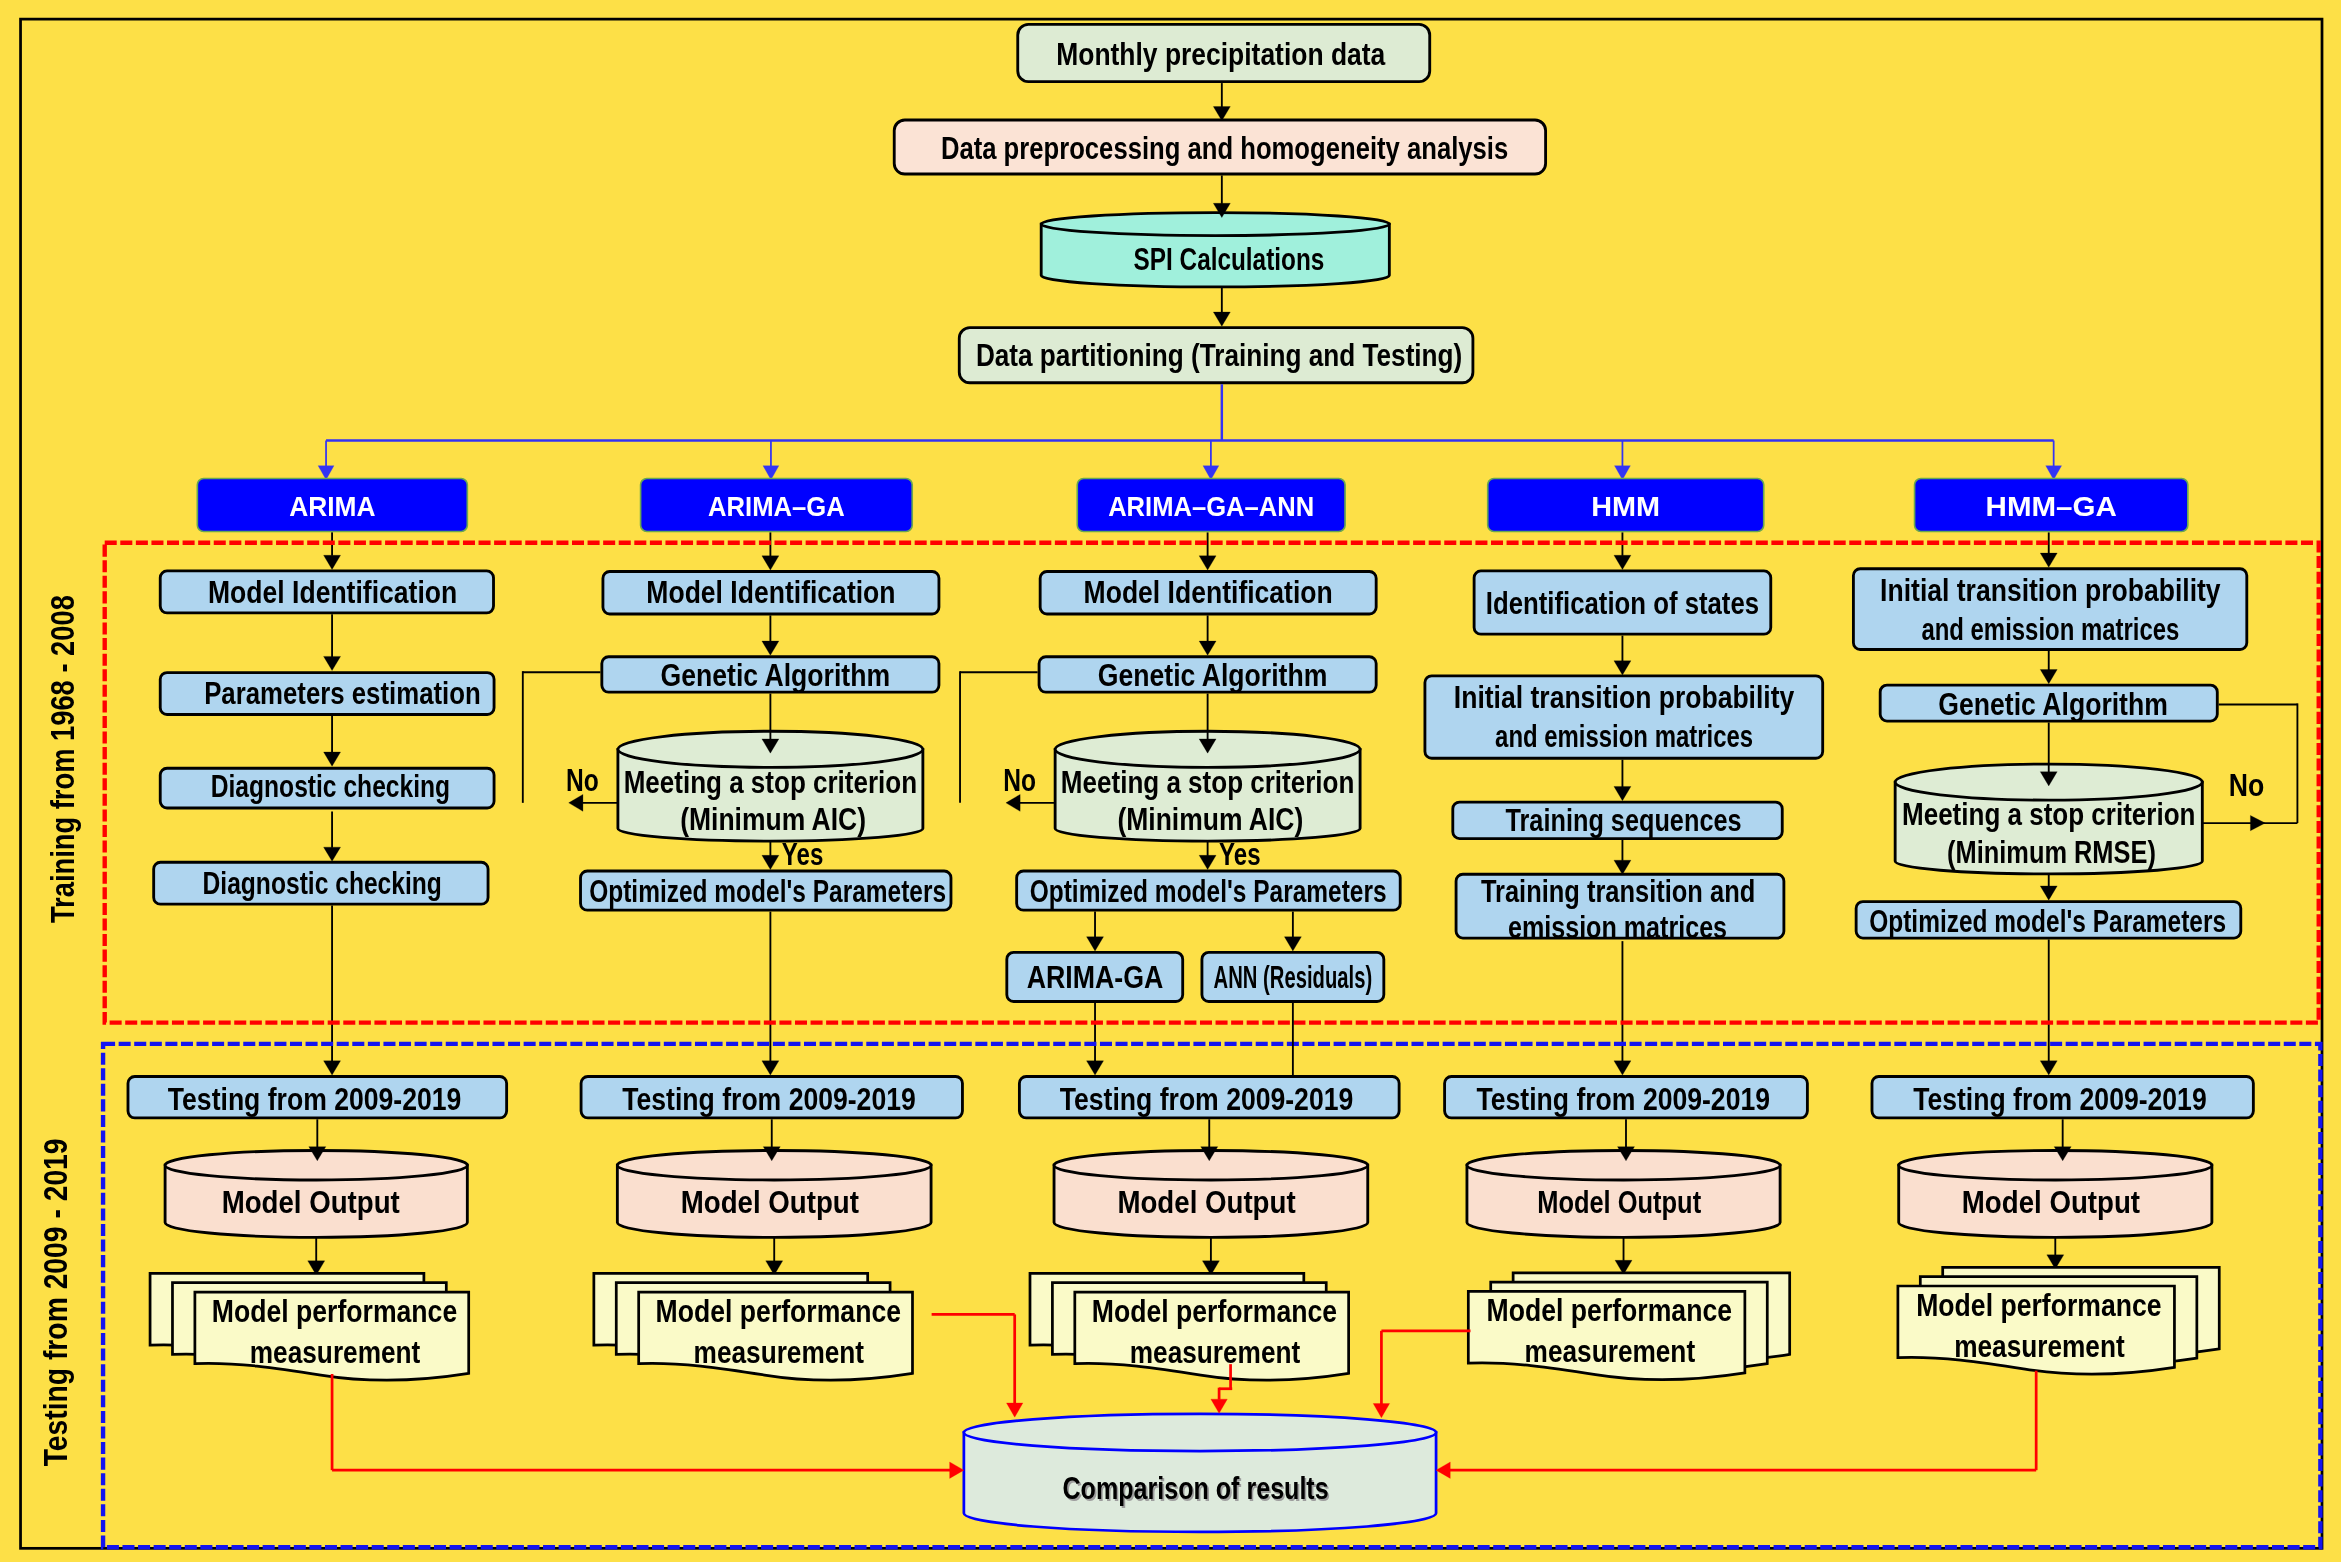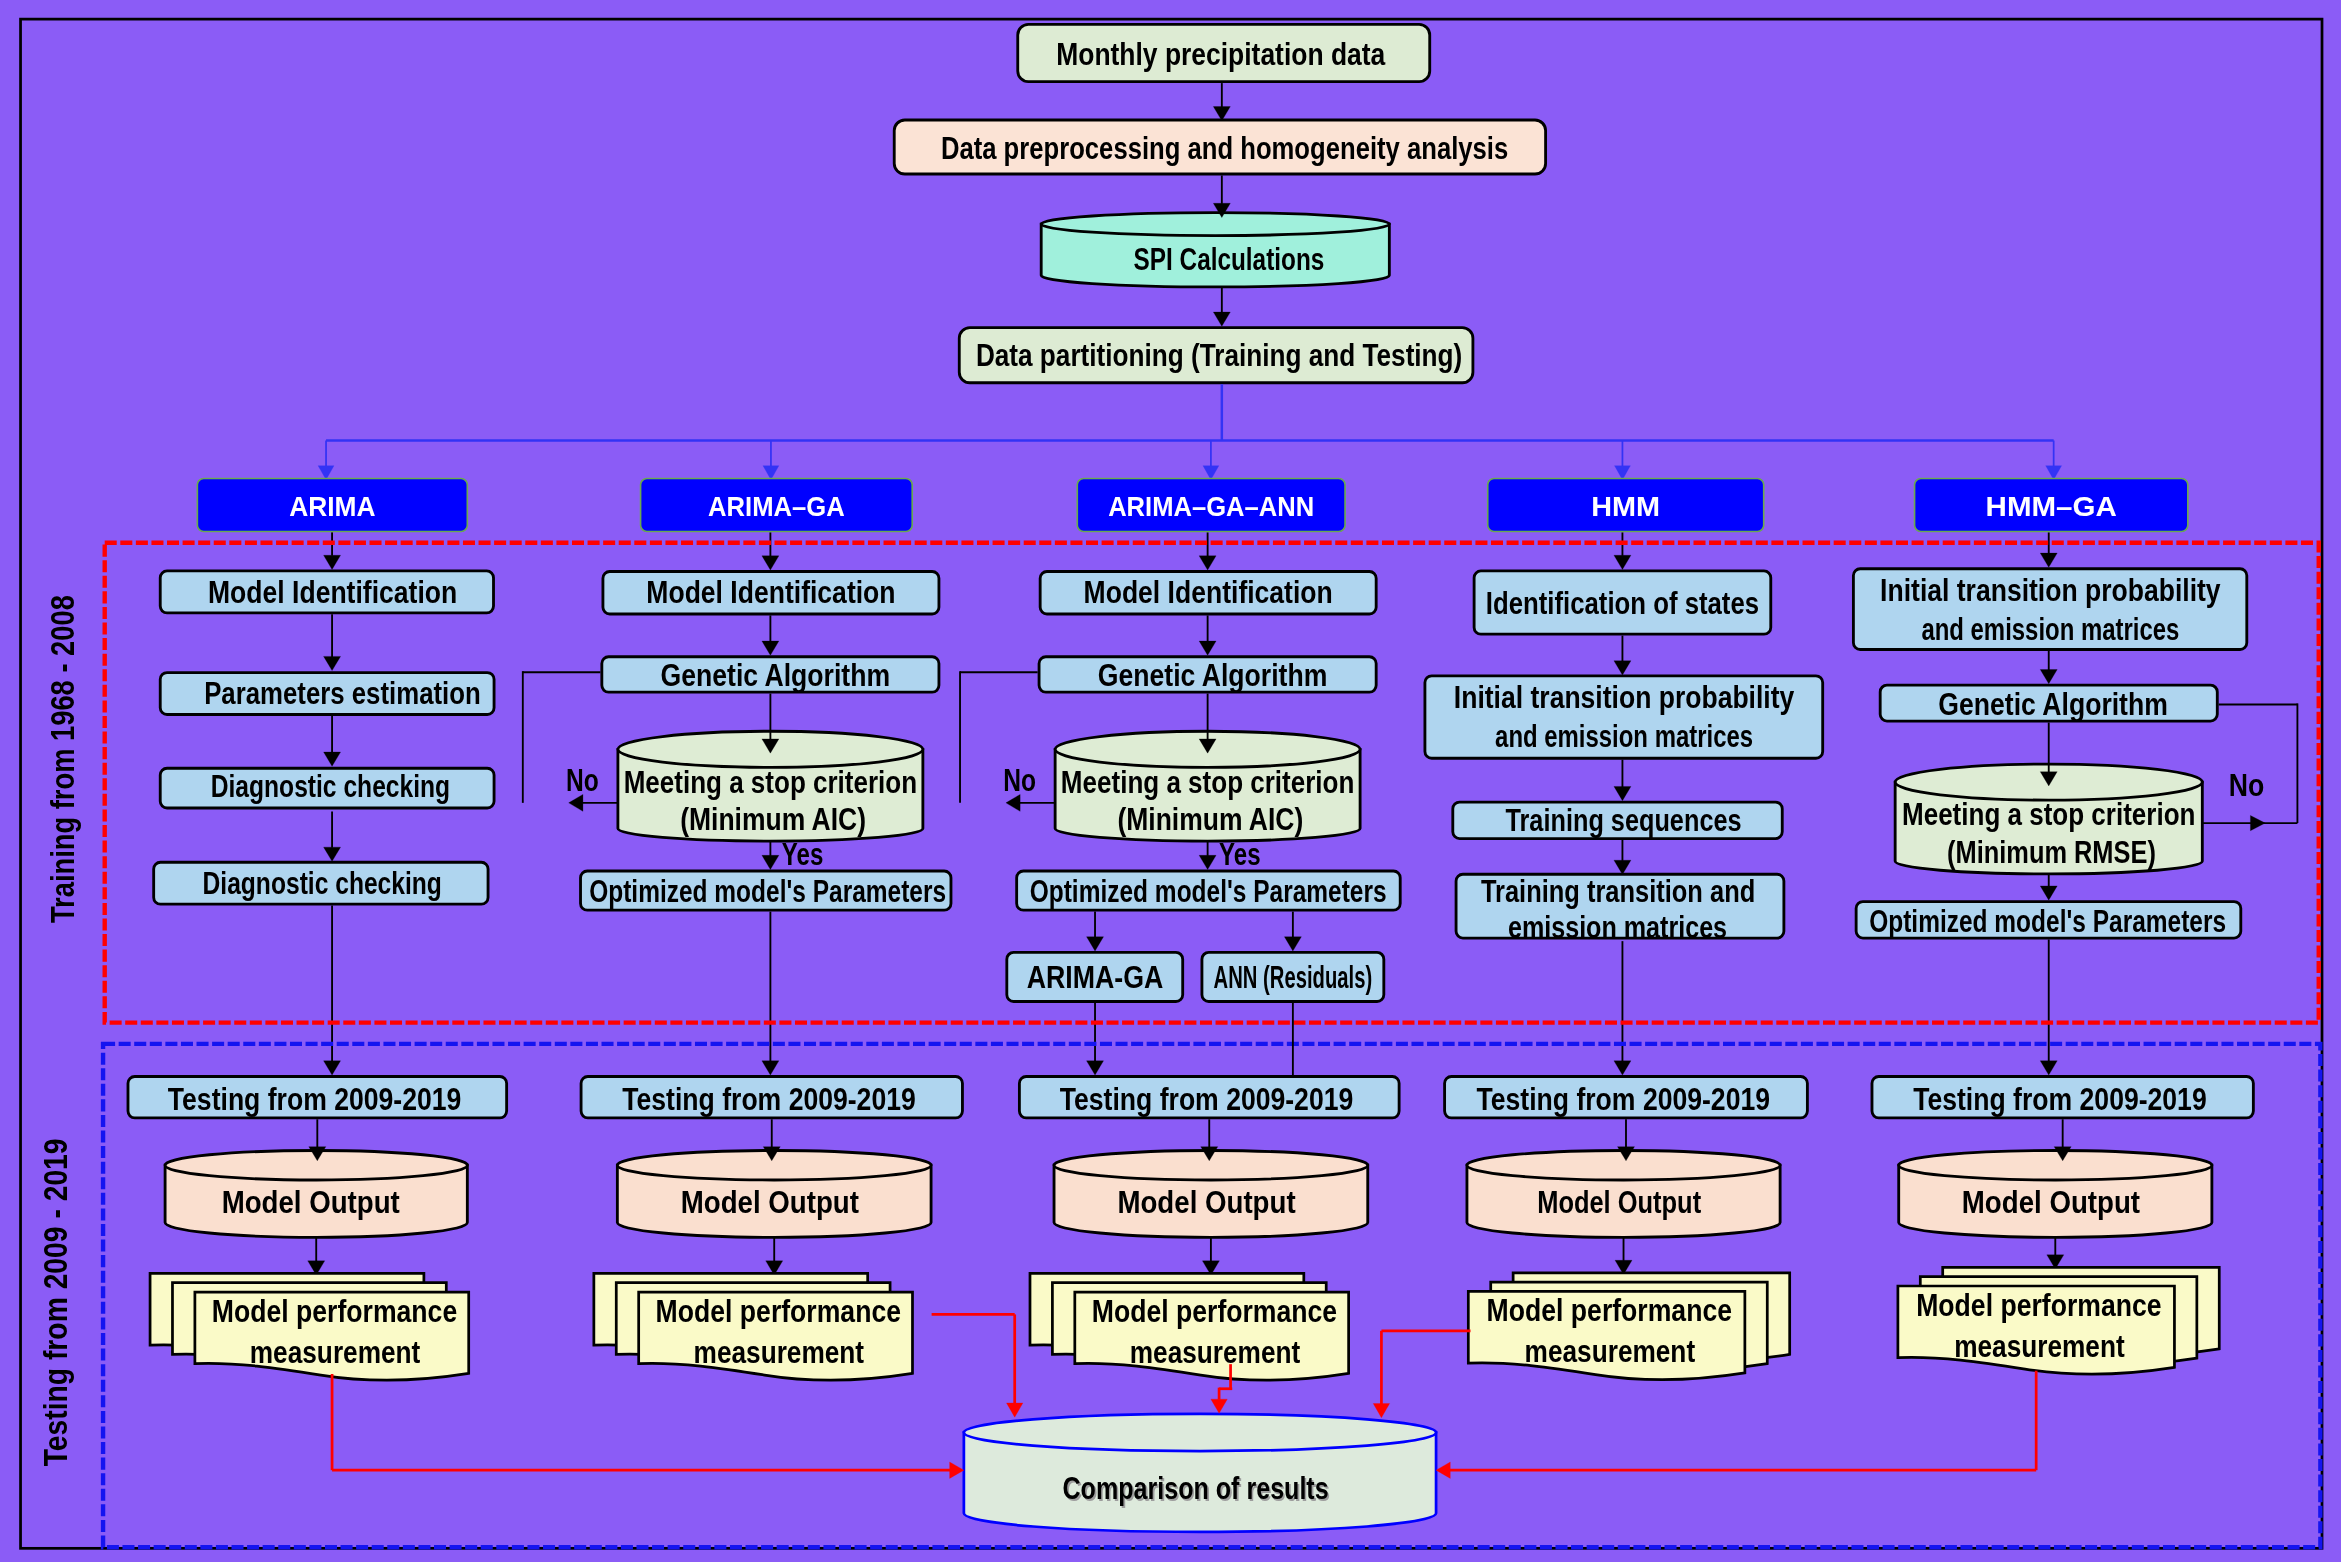--- a/index.html
+++ b/index.html
@@ -1,19 +1,19 @@
 <!DOCTYPE html>
 <html style="font-size:8.7px"><head>
 <meta charset="utf-8">
 <title>Drought forecasting methodology flowchart</title>
 <style>
   html,body{margin:0;padding:0;background:#ffffff;}
   body{width:2342px;height:1562px;overflow:hidden;
        font-family:"Liberation Sans",sans-serif;}
-  #stage{position:relative;width:2342px;height:1562px;background:#8b5cf6;}
+  #stage{position:relative;width:2342px;height:1562px;background:#fde047;}
   svg{display:block;shape-rendering:geometricPrecision;}
   text{font-family:"Liberation Sans",sans-serif;font-weight:bold;}
 </style>
 </head>
 <body>
 
 <div id="stage">
 <svg id="diagram" width="2342" height="1562" viewBox="0 0 4284 2858" xmlns="http://www.w3.org/2000/svg">
       <line x1="2235" y1="152" x2="2235" y2="196" stroke="#000000" stroke-width="3.4" fill="none"></line>
 <path d="M 2219.5 195 L 2250.5 195 L 2235 221 Z" fill="#000000" stroke="#000000" stroke-width="0.5"></path>

